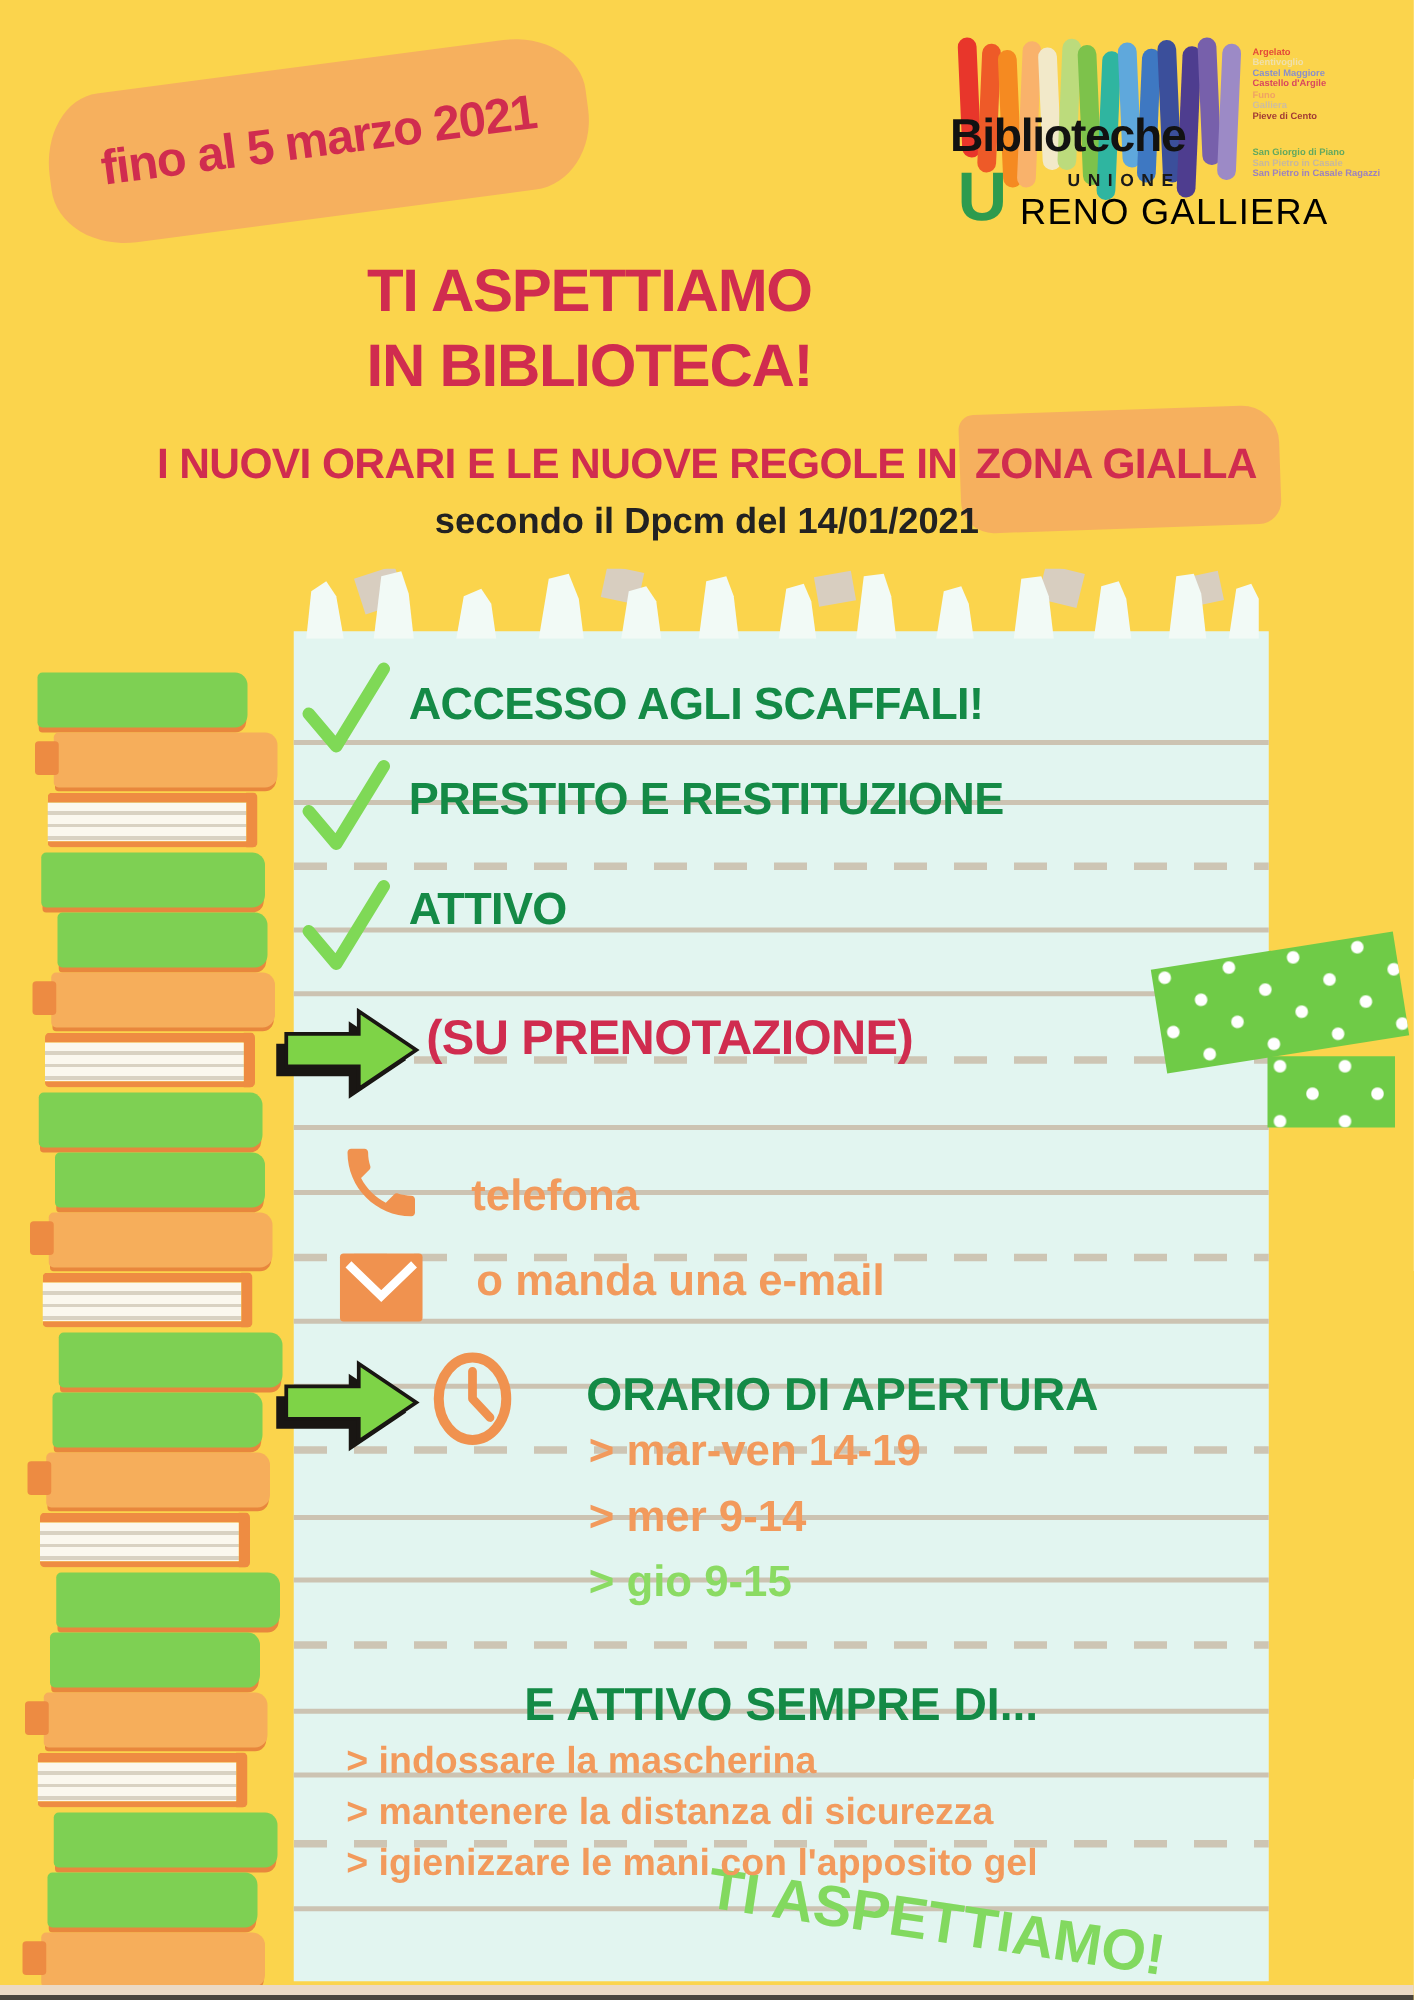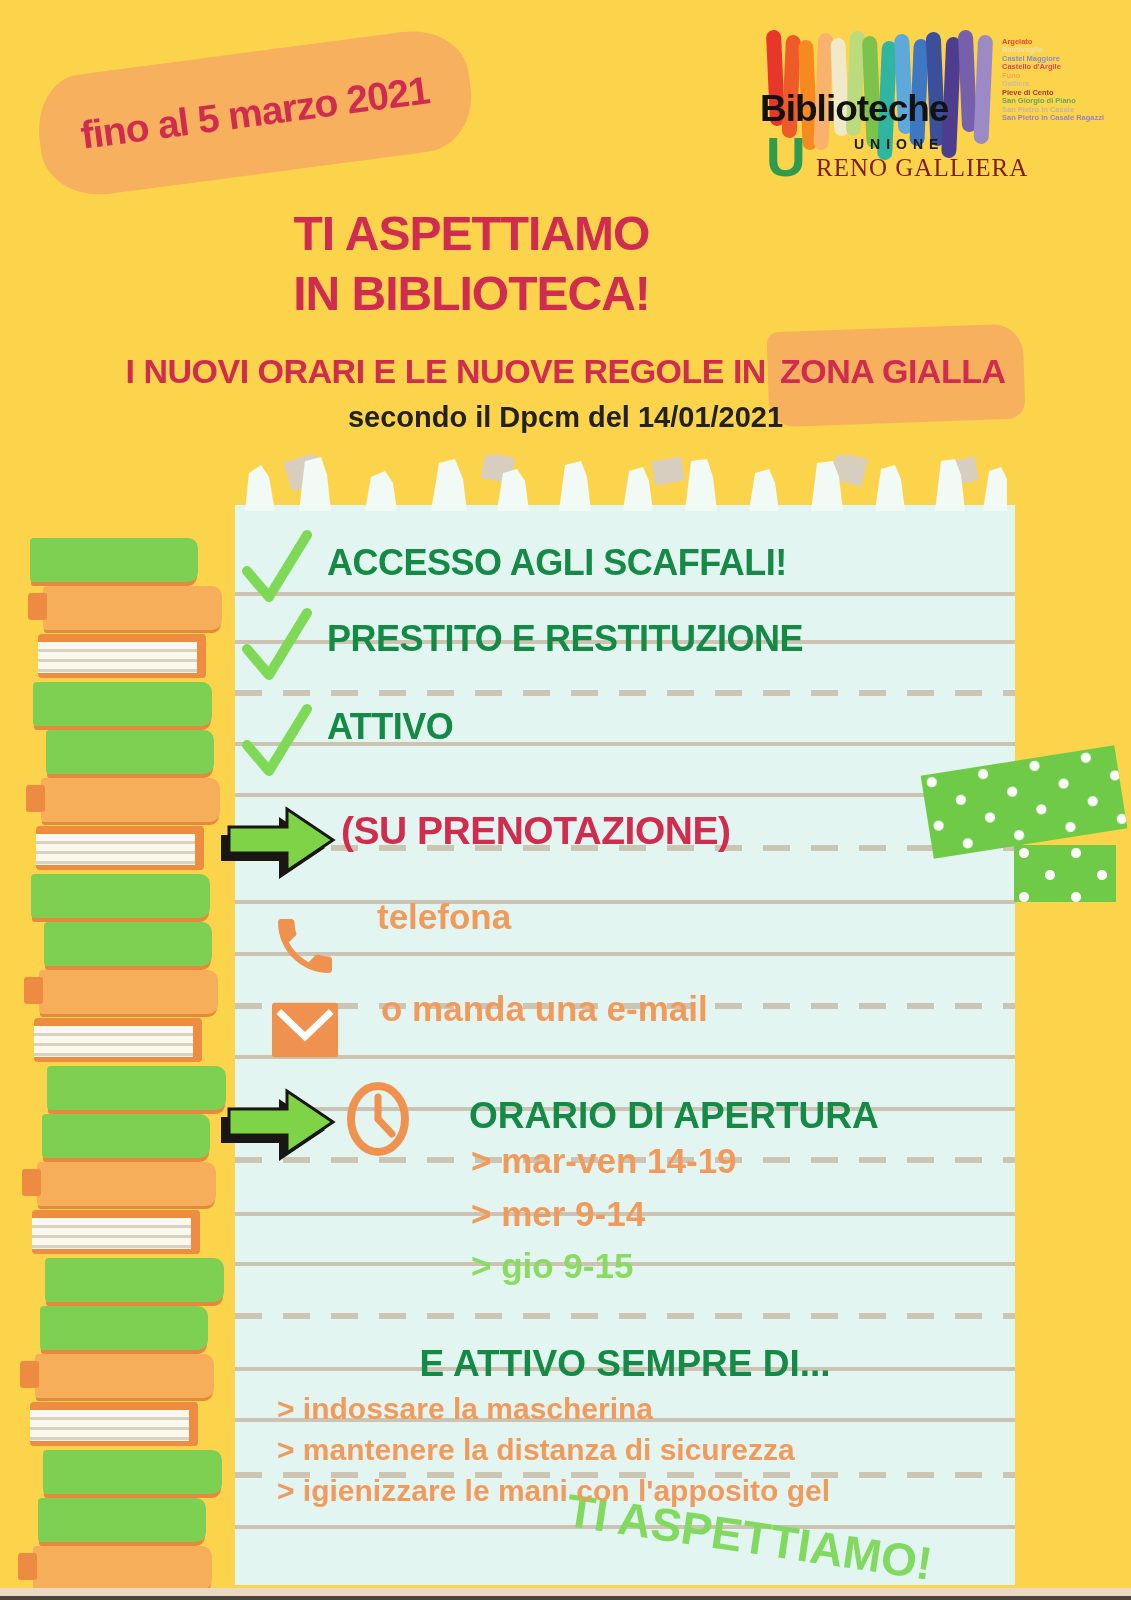--- a/index.html
+++ b/index.html
@@ -22,21 +22,21 @@
   .stroke{ width:15px; margin-right:1px; border-radius:8px; }
   #logo-title{
     position:absolute; left:2px; top:62px; color:#121212;
     font-size:37px; font-weight:900; letter-spacing:-1px;
   }
   #u-mark{
     position:absolute; left:8px; top:104px; color:#2E9B4E;
     font-size:55px; font-weight:900; line-height:1;
   }
   #union1{ position:absolute; left:60px; top:110px; color:#1a1a1a; font-size:14px; font-weight:700; letter-spacing:6px;margin-left:36px; }
-  #union2{ position:absolute; left:58px; top:128px; color:#7f1d1d; font-family:Liberation Serif, serif; font-size:25px; letter-spacing:1px; }
+  #union2{ position:absolute; left:58px; top:128px; color:#000000; font-family:Liberation Sans, sans-serif; font-size:29px; letter-spacing:1px; }
   #towns{ position:absolute; left:244px; top:12px; width:120px; }
   .town{ font-size:7.5px; font-weight:700; line-height:1.13; white-space:nowrap; }
   
   #main-title{
     position:absolute; left:0; top:204px; width:943px; text-align:center;
     color:#D02C4F; font-size:48px; font-weight:800; line-height:1.26; letter-spacing:-1px; z-index:3;
   }
   #subtitle{
     position:absolute; left:0; top:352px; width:1131px; text-align:center;
     color:#D02C4F; font-size:34px; font-weight:800; letter-spacing:-0.5px; z-index:3;
@@ -131,21 +131,21 @@
     <div id="union1">UNIONE</div>
     <div id="union2">RENO GALLIERA</div>
     <div id="towns">
         <div class="town" style="color: rgb(228, 74, 56);">Argelato</div>
         <div class="town" style="color: rgb(239, 224, 172);">Bentivoglio</div>
         <div class="town" style="color: rgb(138, 143, 203);">Castel Maggiore</div>
         <div class="town" style="color: rgb(216, 72, 95);">Castello d'Argile</div>
         <div class="town" style="color: rgb(240, 163, 99);">Funo</div>
         <div class="town" style="color: rgb(203, 188, 164);">Galliera</div>
         <div class="town" style="color: rgb(162, 59, 53);">Pieve di Cento</div>
-        <div class="town" style="color: rgb(99, 169, 95);">San Giorgio di Piano</div>
+        <div class="town" style="color: rgb(99, 169, 95); margin-top: 21px;">San Giorgio di Piano</div>
         <div class="town" style="color: rgb(198, 183, 160);">San Pietro in Casale</div>
         <div class="town" style="color: rgb(156, 130, 191);">San Pietro in Casale Ragazzi</div>
       </div>
   </div>
 
   <div id="main-title">
     <div>TI ASPETTIAMO</div>
     <div>IN BIBLIOTECA!</div>
   </div>
   <div id="subtitle">
@@ -257,29 +257,29 @@
     </div>
     <div class="prow study-txt" style="left:106px; top:302px;">
       <div>(SU PRENOTAZIONE)</div>
     </div>
 
     <div class="prow" style="left:34px; top:405px;">
       <svg width="72" height="72" viewBox="0 0 24 24">
           <path fill="#F0924F" d="M6.62 10.79c1.44 2.83 3.76 5.14 6.59 6.59l2.2-2.2c.27-.27.67-.36 1.02-.24 1.12.37 2.33.57 3.57.57.55 0 1 .45 1 1V20c0 .55-.45 1-1 1-9.39 0-17-7.61-17-17 0-.55.45-1 1-1h3.5c.55 0 1 .45 1 1 0 1.25.2 2.45.57 3.57.11.35.03.74-.25 1.02l-2.2 2.2z"></path>
         </svg>
     </div>
-    <div class="prow contact-txt" style="left:142px; top:392px;text-align:center;">telefona</div>
+    <div class="prow contact-txt" style="left:142px; top:432px;text-align:center;">telefona</div>
 
     <div class="prow" style="left:36px; top:496px;">
       <svg width="68" height="58" viewBox="0 0 70 58">
           <rect x="1" y="1" width="68" height="56" rx="3" fill="#F0924F"></rect>
           <polyline points="8,10 35,36 62,10" fill="none" stroke="#FFFFFF" stroke-width="7"></polyline>
         </svg>
     </div>
-    <div class="prow contact-txt" style="left:146px; top:484px;">o manda una e-mail</div>
+    <div class="prow contact-txt" style="left:146px; top:500px;">o manda una e-mail</div>
 
     <div class="prow" style="left:-16px; top:582px;">
       <svg width="120" height="78" viewBox="0 0 120 78">
         <polygon points="2,30 60,30 60,12 106,43 60,74 60,56 2,56" fill="#191613"></polygon>
         <polygon points="10,22 68,22 68,4 114,35 68,66 68,48 10,48" fill="#7ED347" stroke="#191613" stroke-width="3"></polygon>
       </svg>
     </div>
     <div class="prow" style="left:108px; top:572px;">
       <svg width="70" height="84" viewBox="0 0 70 84">
           <ellipse cx="35" cy="42" rx="27" ry="33" fill="none" stroke="#F0924F" stroke-width="8"></ellipse>

